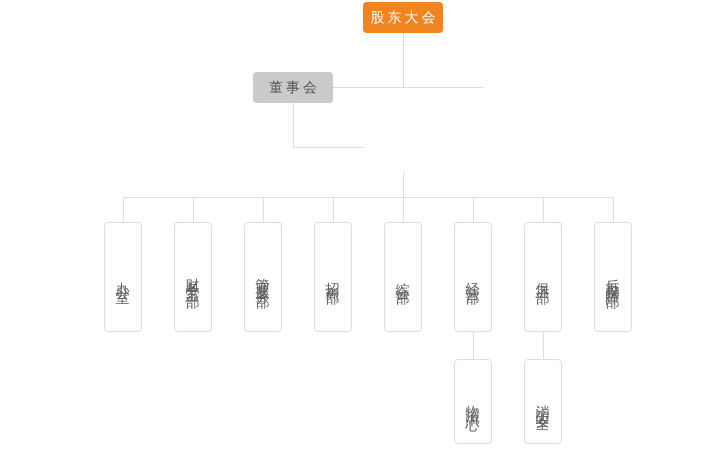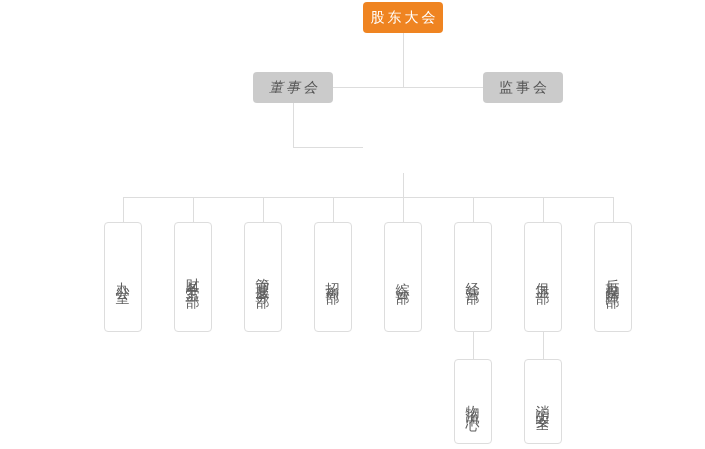--- a/index.html
+++ b/index.html
@@ -85,25 +85,22 @@
   <div class="line v" style="left:457px;top:197px;height:25px;"></div>
   <div class="line v" style="left:527px;top:197px;height:25px;"></div>
   <div class="line v" style="left:597px;top:197px;height:25px;"></div>
   <div class="line v" style="left:457px;top:332px;height:27px;"></div>
   <div class="line v" style="left:527px;top:332px;height:27px;"></div>
 
   <div class="node root" style="left:347px;top:2px;">
     <span>股东大会</span>
   </div>
 
-  <div class="node gray" style="left:237px;top:72px;font-style:italic;">
+  <div class="node gray" style="left:237px;top:72px;">
     <span>董事会</span>
-  </div>
-  <div class="node gray" style="left:467px;top:72px;">
-    <span>监事会</span>
   </div>
 
 
   <div class="leaf dept" style="left:88px;">
     <span>办公室</span>
   </div>
   <div class="leaf dept" style="left:158px;">
     <span>财务劳工部</span>
   </div>
   <div class="leaf dept" style="left:228px;">

